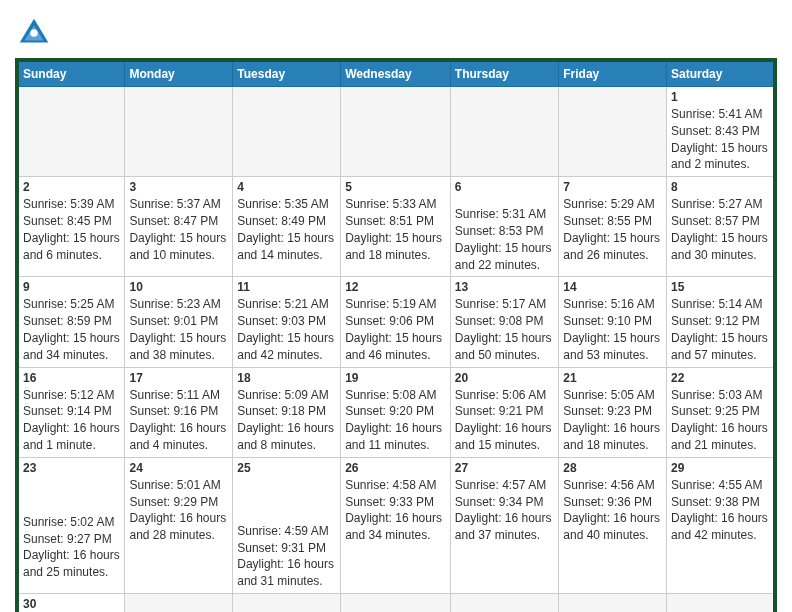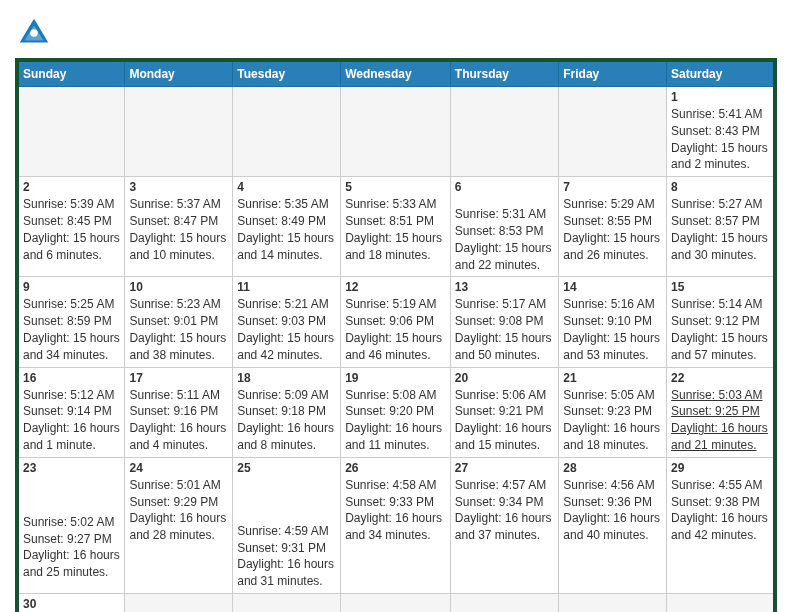--- a/index.html
+++ b/index.html
@@ -291,21 +291,21 @@
           </td>
           <td>
             <span class="day-number">21</span>
             <div class="day-info" style="white-space: pre-line;">Sunrise: 5:05 AM
 Sunset: 9:23 PM
 Daylight: 16 hours
 and 18 minutes.</div>
           </td>
           <td>
             <span class="day-number">22</span>
-            <div class="day-info" style="white-space: pre-line; text-decoration: underline;">Sunrise: 5:03 AM
+            <div class="day-info" style="white-space: pre-line;">Sunrise: 5:03 AM
 Sunset: 9:25 PM
 Daylight: 16 hours
 and 21 minutes.</div>
           </td>
         </tr>
         <tr>
           <td>
             <span class="day-number">23</span>
             <div class="day-info" style="white-space: pre-line; margin-top: 39px;">Sunrise: 5:02 AM
 Sunset: 9:27 PM

